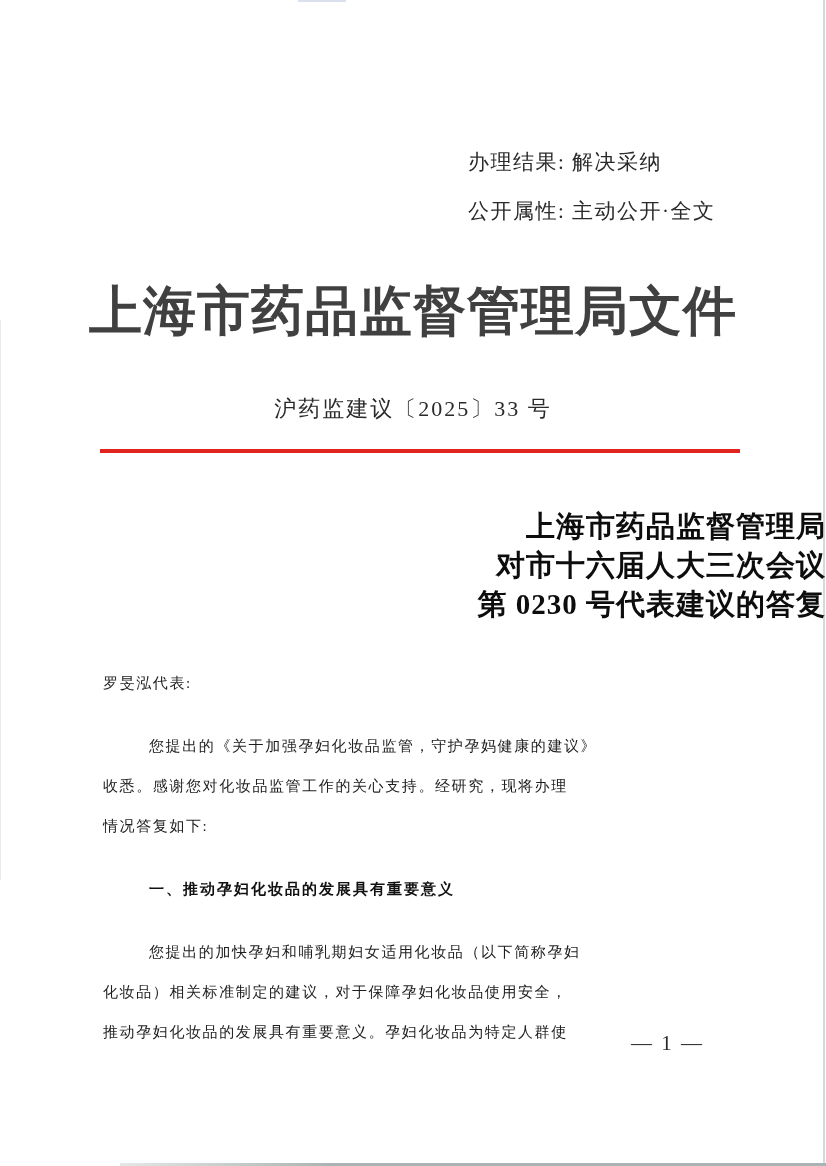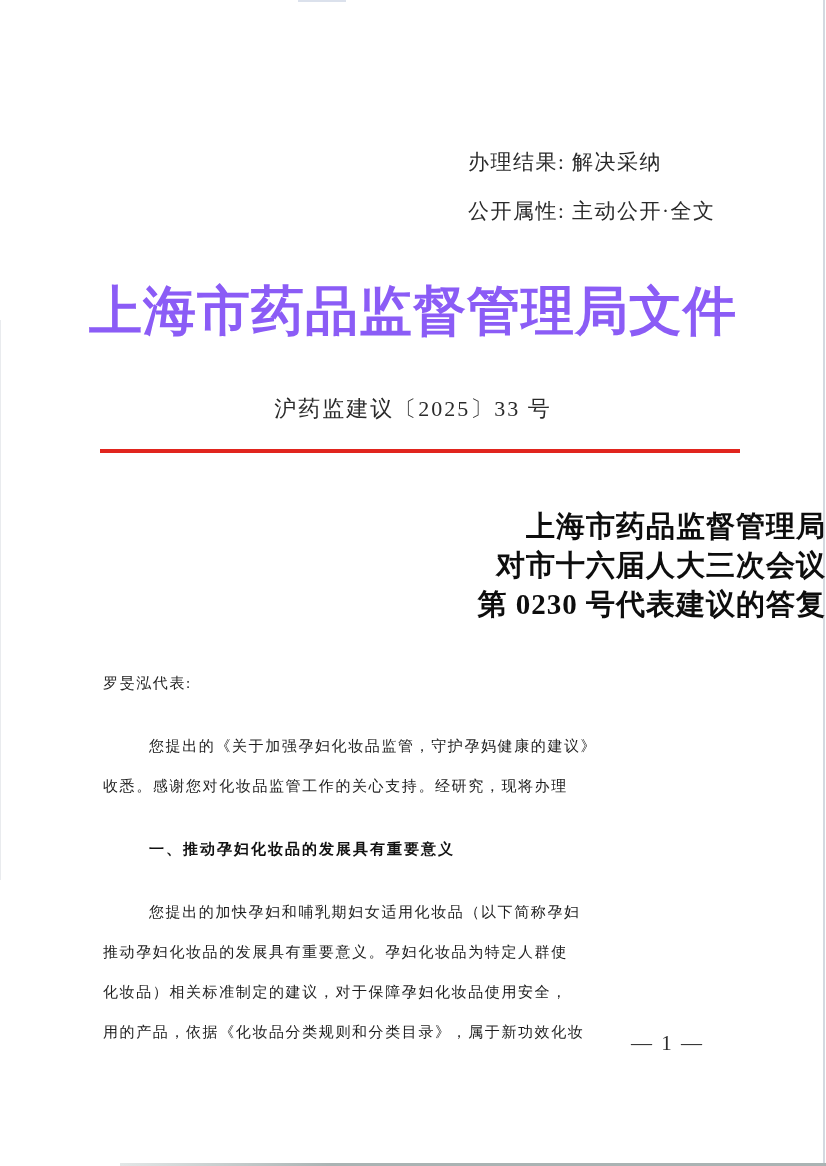--- a/index.html
+++ b/index.html
@@ -76,40 +76,40 @@
   <div class="top-artifact"></div>
   <div class="edge-left"></div>
   <div class="edge-right"></div>
   <div class="bottom-shadow"></div>
 
   <div class="meta-block">
     <div>办理结果: 解决采纳</div>
     <div>公开属性: 主动公开·全文</div>
   </div>
 
-  <div class="red-title" style="color: #8b5cf6;">上海市药品监督管理局文件</div>
+  <div class="red-title" style="color: #404040;">上海市药品监督管理局文件</div>
 
   <div class="doc-number">沪药监建议〔2025〕33 号</div>
 
   <div class="red-rule" style="background: rgb(225, 37, 30);"></div>
 
   <div class="doc-title">
     <div>上海市药品监督管理局</div>
     <div>对市十六届人大三次会议</div>
     <div>第 0230 号代表建议的答复</div>
   </div>
 
   <div class="body-text">
     <div class="line">罗旻泓代表:</div>
     <div>
         <div class="line indent">您提出的《关于加强孕妇化妆品监管，守护孕妈健康的建议》</div>
         <div class="line">收悉。感谢您对化妆品监管工作的关心支持。经研究，现将办理</div>
+        <div class="line">情况答复如下:</div>
         <div class="line bold-heading indent">一、推动孕妇化妆品的发展具有重要意义</div>
         <div class="line indent">您提出的加快孕妇和哺乳期妇女适用化妆品（以下简称孕妇</div>
+        <div class="line">化妆品）相关标准制定的建议，对于保障孕妇化妆品使用安全，</div>
         <div class="line">推动孕妇化妆品的发展具有重要意义。孕妇化妆品为特定人群使</div>
-        <div class="line">化妆品）相关标准制定的建议，对于保障孕妇化妆品使用安全，</div>
-        <div class="line">用的产品，依据《化妆品分类规则和分类目录》，属于新功效化妆</div>
       </div>
   </div>
 
   <div class="page-number">— 1 —</div>
 
 </div>
 
 </body></html>

